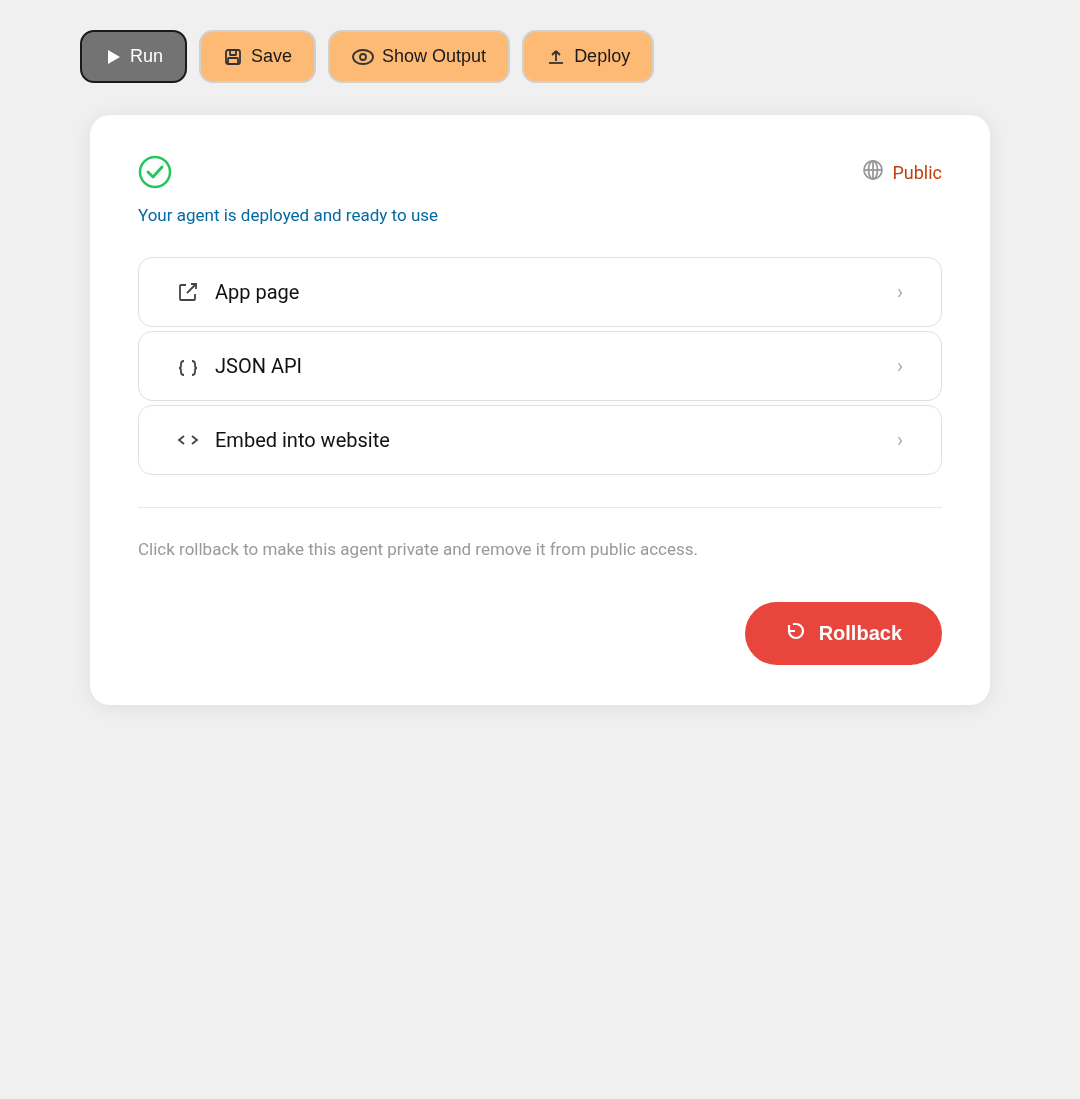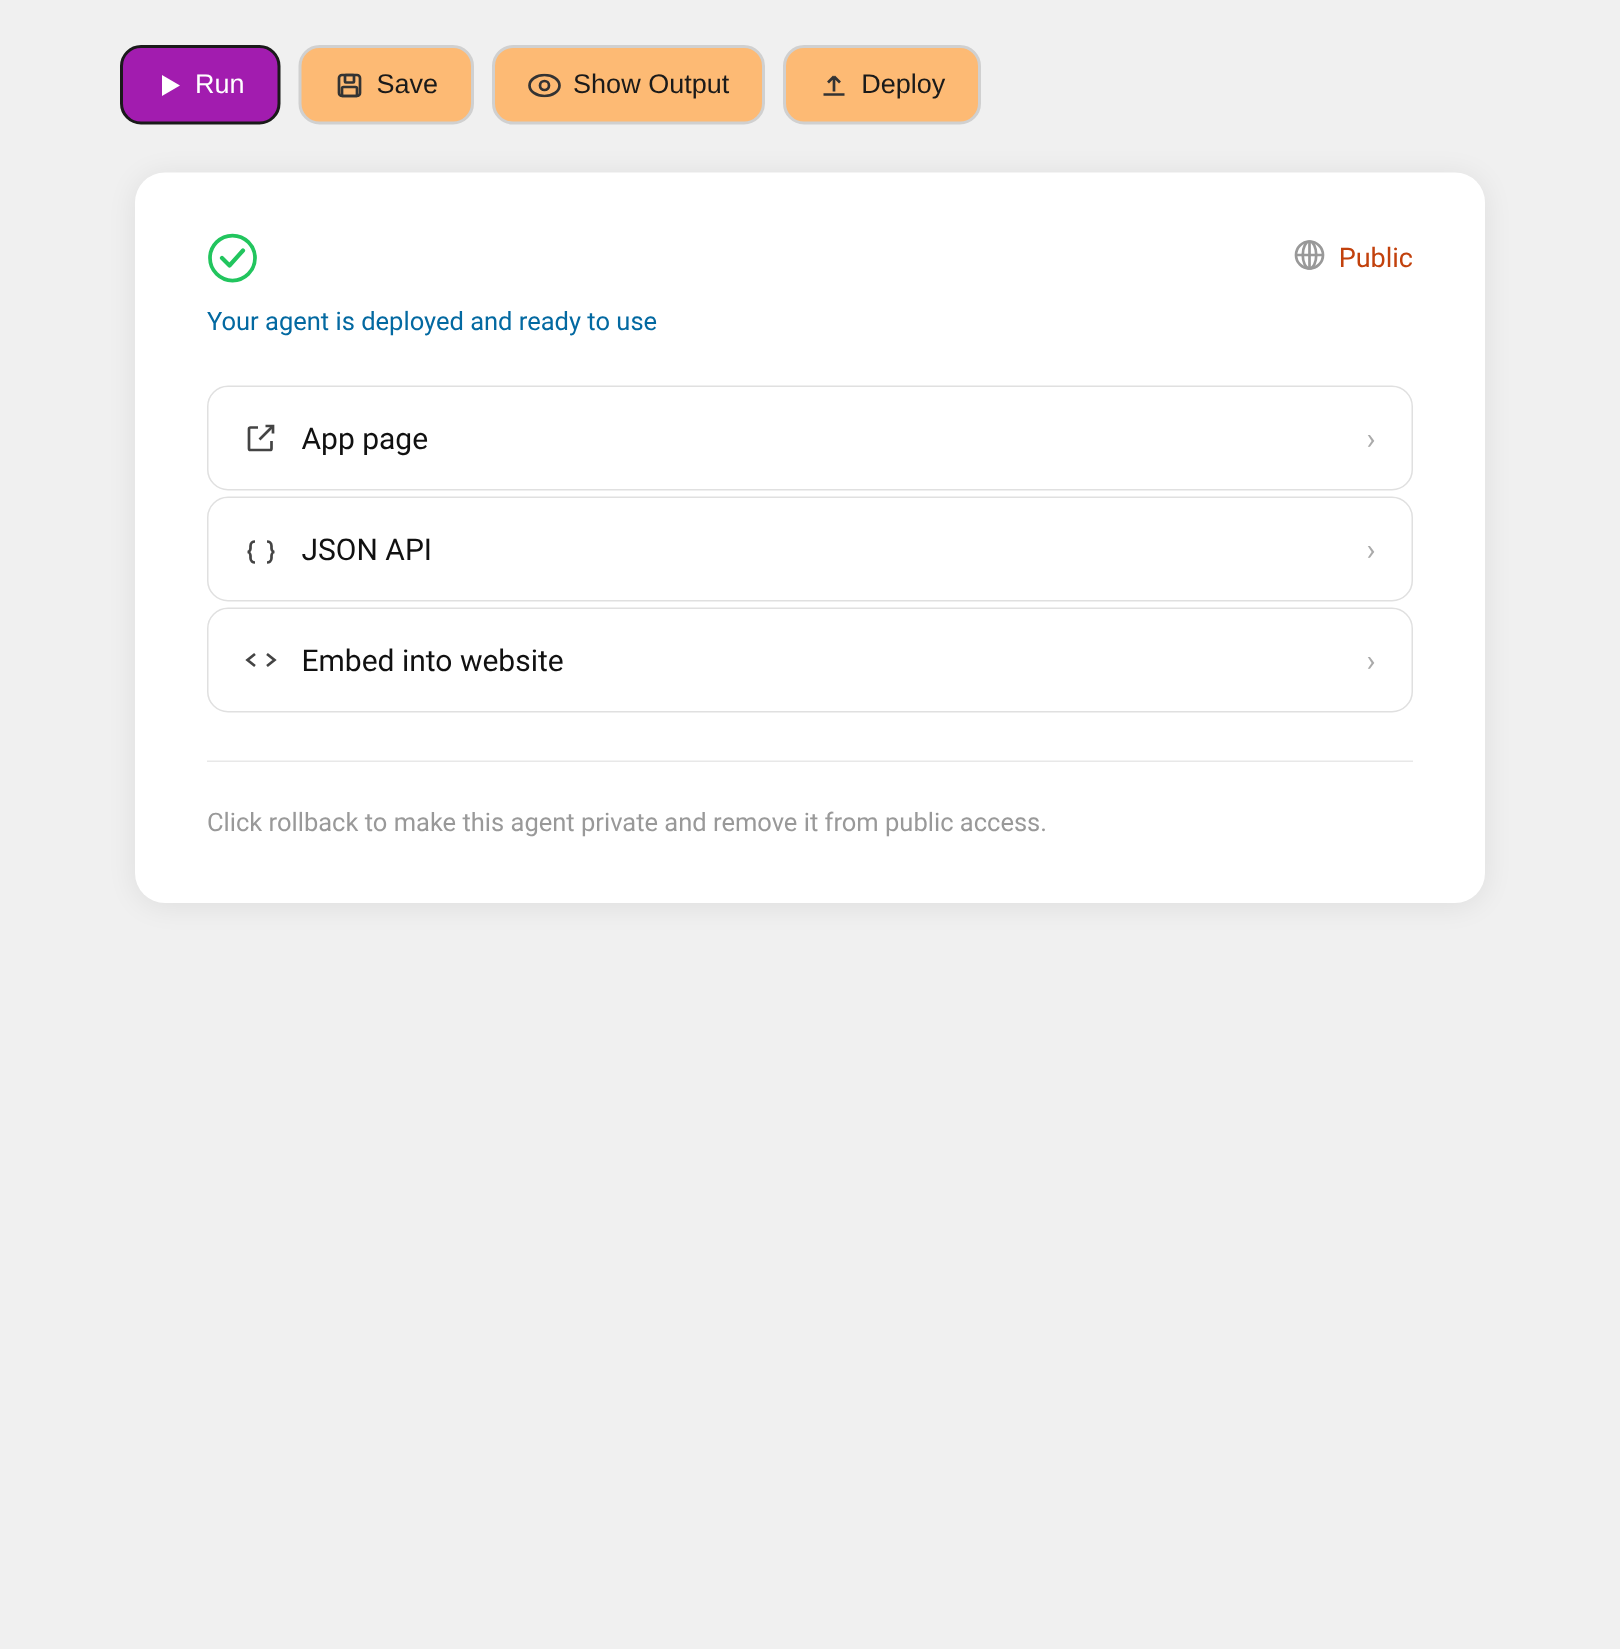--- a/index.html
+++ b/index.html
@@ -33,21 +33,21 @@
       font-size: 18px;
       font-weight: 500;
       cursor: pointer;
       border: 2px solid #d0d0d0;
       background: #fdba74;
       color: #1a1a1a;
       white-space: nowrap;
     }
 
     .btn-toolbar.run {
-      background: #a21caf;
+      background: #737373;
       color: #fff;
       border-color: #1a1a1a;
     }
 
     .btn-toolbar .icon {
       font-size: 18px;
       display: flex;
       align-items: center;
     }
 
@@ -106,21 +106,21 @@
       display: flex;
       flex-direction: column;
       gap: 4px;
       margin-bottom: 32px;
     }
 
     .link-item {
       display: flex;
       align-items: flex-end;
       justify-content: space-between;
-      padding: 22px 24px;
+      padding: 22px 38px;
       border: 1.5px solid #e0e0e0;
       border-radius: 14px;
       cursor: pointer;
       background: #fff;
       transition: background 0.15s;
     }
 
     .link-item-left {
       display: flex;
       align-items: center;
@@ -295,14 +295,25 @@
         <span>Embed into website</span>
       </div>
       <span class="chevron-icon">›</span>
     </div>
   </div>
 
   <hr class="divider">
 
   <div class="rollback-section">
     <p class="rollback-desc">Click rollback to make this agent private and remove it from public access.</p>
+    <div class="rollback-actions">
+      <button class="btn-rollback">
+        <span>
+          <svg width="22" height="22" viewBox="0 0 22 22" fill="none" stroke="white" stroke-width="2.2">
+            <path d="M4 11a7 7 0 107 -7H8"></path>
+            <polyline points="4,5 4,11 10,11"></polyline>
+          </svg>
+        </span>
+        <span>Rollback</span>
+      </button>
+    </div>
   </div>
 </div>
 
 </body></html>

